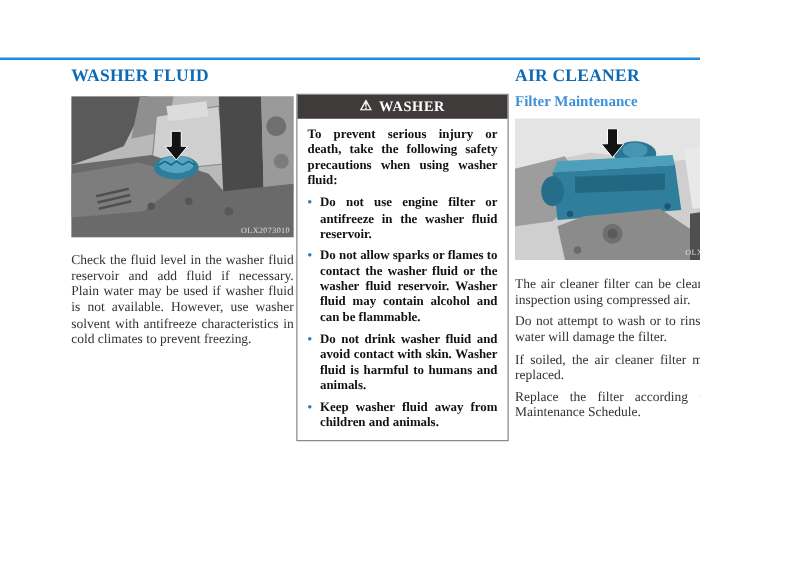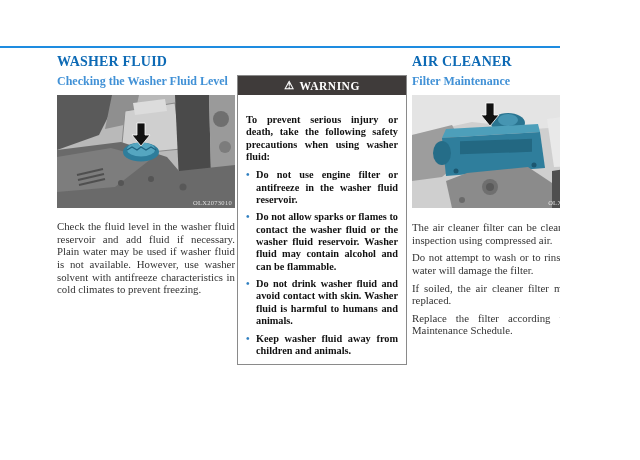--- a/index.html
+++ b/index.html
@@ -21,21 +21,21 @@
   .watermark{position:absolute;right:3px;bottom:2px;font-size:6.5px;color:rgba(255,255,255,.78);letter-spacing:.3px;}
   .body-text{margin:12px 0 0 0;font-size:10.8px;line-height:1.17;color:var(--body_text);text-align:justify;}
   .para{margin:0 0 5px 0;font-size:10.8px;line-height:1.17;color:var(--body_text);text-align:justify;}
   .paras{margin-top:13px;}
   .warning-box{position:absolute;left:237px;top:75px;width:170px;box-sizing:border-box;
                border:1px solid #8a8a8a;background:#fff;}
   .warning-header{background:var(--warning_bar);color:#fff;height:19px;display:flex;align-items:center;
                   justify-content:center;gap:5px;font-weight:bold;font-size:11.5px;letter-spacing:.5px;}
   .warn-glyph{font-size:11px;line-height:1;}
   .warning-content{padding:7px 8px 7px 8px;}
-  .warning-intro{margin:12px 0 6px 0;font-size:10.3px;font-weight:bold;color:var(--warning_text);
+  .warning-intro{margin:0 0 6px 0;font-size:10.3px;font-weight:bold;color:var(--warning_text);
                  line-height:1.2;text-align:justify;}
   .bullet-item{display:flex;margin:0 0 5px 0;}
   .bullet-item:last-child{margin-bottom:0;}
   .bullet-marker{flex:none;width:10px;color:var(--bullet_blue);font-weight:bold;font-size:10.3px;line-height:1.2;}
   .bullet-body{flex:1;}
   .bullet-text,.bullet-sub{margin:0;font-size:10.3px;font-weight:bold;color:var(--warning_text);
                line-height:1.2;text-align:justify;}
   .bullet-sub{margin-top:3px;}
   .side-tab-label{position:absolute;left:601px;top:223px;writing-mode:vertical-rl;
                   font-size:11px;color:var(--tab_label_blue);letter-spacing:.4px;}
@@ -45,21 +45,20 @@
 </style>
 </head>
 <body>
 
 <div class="page">
 
   <div class="top-rule"></div>
 
   <div class="col col-left">
     <h1 class="section-title">WASHER FLUID</h1>
-    <h2 class="sub-title">Checking the Washer Fluid Level</h2>
 
     <div class="photo">
       <svg width="178" height="113" viewBox="0 0 178 113">
         <rect width="178" height="113" fill="#b9b9b9"></rect>
         <polygon points="0,0 62,0 42,40 0,55" fill="#5a5a5a"></polygon>
         <polygon points="55,0 82,0 76,28 48,34" fill="#8f8f8f"></polygon>
         <polygon points="68,16 118,8 124,54 64,60" fill="#cfcfcf" stroke="#8a8a8a" stroke-width="1"></polygon>
         <polygon points="76,8 108,4 110,16 78,20" fill="#dcdcdc"></polygon>
         <polygon points="118,0 152,0 154,80 122,86" fill="#4a4a4a"></polygon>
         <polygon points="152,0 178,0 178,76 154,78" fill="#9a9a9a"></polygon>
@@ -86,21 +85,21 @@
       </svg>
       <span class="watermark">OLX2073010</span>
     </div>
 
     <p class="body-text">Check the fluid level in the washer fluid reservoir and add fluid if necessary. Plain water may be used if washer fluid is not available. However, use washer solvent with antifreeze characteristics in cold climates to prevent freezing.</p>
   </div>
 
   <div class="warning-box">
     <div class="warning-header">
       <span class="warn-glyph">⚠</span>
-      <span>WARNING</span>
+      <span>WASHER</span>
     </div>
     <div class="warning-content">
       <p class="warning-intro">To prevent serious injury or death, take the following safety precautions when using washer fluid:</p>
 
       <div class="bullet-item">
         <span class="bullet-marker">•</span>
         <div class="bullet-body">
           <p class="bullet-text">Do not use engine filter or antifreeze in the washer fluid reservoir.</p>
         </div>
       </div>

